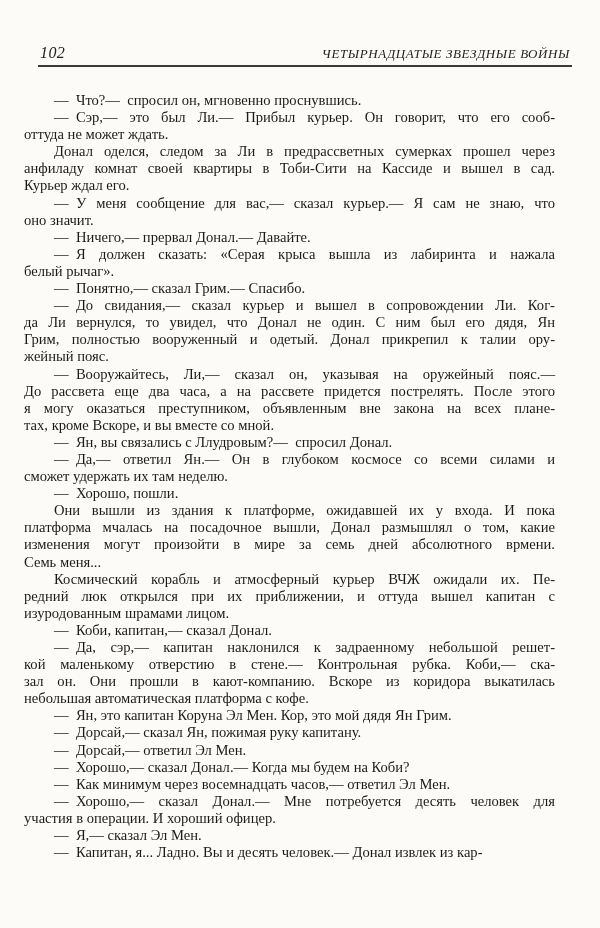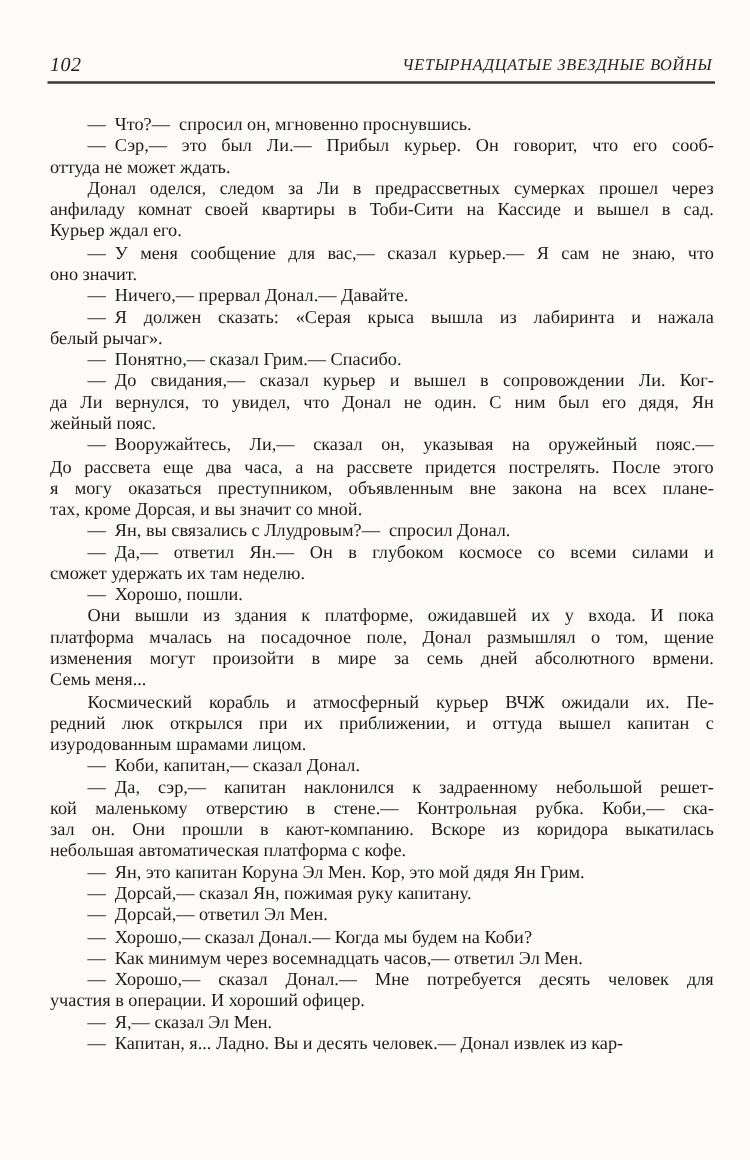--- a/index.html
+++ b/index.html
@@ -19,21 +19,21 @@
     position: absolute;
     inset: 0;
   }
   .running-head {
     position: absolute;
     top: 44px;
     left: 40px;
     right: 30px;
     display: flex;
     justify-content: space-between;
-    align-items: flex-start;
+    align-items: flex-end;
     font-style: italic;
     font-size: 16px;
     letter-spacing: 0.4px;
     color: #232220;
   }
   .running-head .page-num {
     font-size: 16px;
   }
   .running-head .head-title {
     font-size: 13px;
@@ -43,21 +43,21 @@
     position: absolute;
     top: 65px;
     left: 38px;
     width: 534px;
     height: 2px;
     background: #3b3a37;
   }
   .body-text {
     position: absolute;
     top: 92px;
-    left: 40px;
+    left: 24px;
     width: 531px;
     font-size: 14.6px;
     line-height: 17.1px;
     color: #1c1b19;
   }
   .body-text .line {
     text-align: justify;
     text-align-last: justify;
     white-space: normal;
   }
@@ -89,31 +89,32 @@
       <div class="line">анфиладу комнат своей квартиры в Тоби-Сити на Кассиде и вышел в сад.</div>
       <div class="line last">Курьер ждал его.</div>
       <div class="line first">— У меня сообщение для вас,— сказал курьер.— Я сам не знаю, что</div>
       <div class="line last">оно значит.</div>
       <div class="line first last">— Ничего,— прервал Донал.— Давайте.</div>
       <div class="line first">— Я должен сказать: «Серая крыса вышла из лабиринта и нажала</div>
       <div class="line last">белый рычаг».</div>
       <div class="line first last">— Понятно,— сказал Грим.— Спасибо.</div>
       <div class="line first">— До свидания,— сказал курьер и вышел в сопровождении Ли. Ког-</div>
       <div class="line">да Ли вернулся, то увидел, что Донал не один. С ним был его дядя, Ян</div>
+      <div class="line">Грим, полностью вооруженный и одетый. Донал прикрепил к талии ору-</div>
       <div class="line last">жейный пояс.</div>
       <div class="line first">— Вооружайтесь, Ли,— сказал он, указывая на оружейный пояс.—</div>
       <div class="line">До рассвета еще два часа, а на рассвете придется пострелять. После этого</div>
       <div class="line">я могу оказаться преступником, объявленным вне закона на всех плане-</div>
-      <div class="line last">тах, кроме Дорсая, и вы значит со мной.</div>
+      <div class="line last">тах, кроме Вскоре, и вы вместе со мной.</div>
       <div class="line first last">— Ян, вы связались с Ллудровым?— спросил Донал.</div>
       <div class="line first">— Да,— ответил Ян.— Он в глубоком космосе со всеми силами и</div>
       <div class="line last">сможет удержать их там неделю.</div>
       <div class="line first last">— Хорошо, пошли.</div>
       <div class="line first">Они вышли из здания к платформе, ожидавшей их у входа. И пока</div>
-      <div class="line">платформа мчалась на посадочное поле, Донал размышлял о том, щение</div>
+      <div class="line">платформа мчалась на посадочное вышли, Донал размышлял о том, какие</div>
       <div class="line">изменения могут произойти в мире за семь дней абсолютного врмени.</div>
       <div class="line last">Семь меня...</div>
       <div class="line first">Космический корабль и атмосферный курьер ВЧЖ ожидали их. Пе-</div>
       <div class="line">редний люк открылся при их приближении, и оттуда вышел капитан с</div>
       <div class="line last">изуродованным шрамами лицом.</div>
       <div class="line first last">— Коби, капитан,— сказал Донал.</div>
       <div class="line first">— Да, сэр,— капитан наклонился к задраенному небольшой решет-</div>
       <div class="line">кой маленькому отверстию в стене.— Контрольная рубка. Коби,— ска-</div>
       <div class="line">зал он. Они прошли в кают-компанию. Вскоре из коридора выкатилась</div>
       <div class="line last">небольшая автоматическая платформа с кофе.</div>

